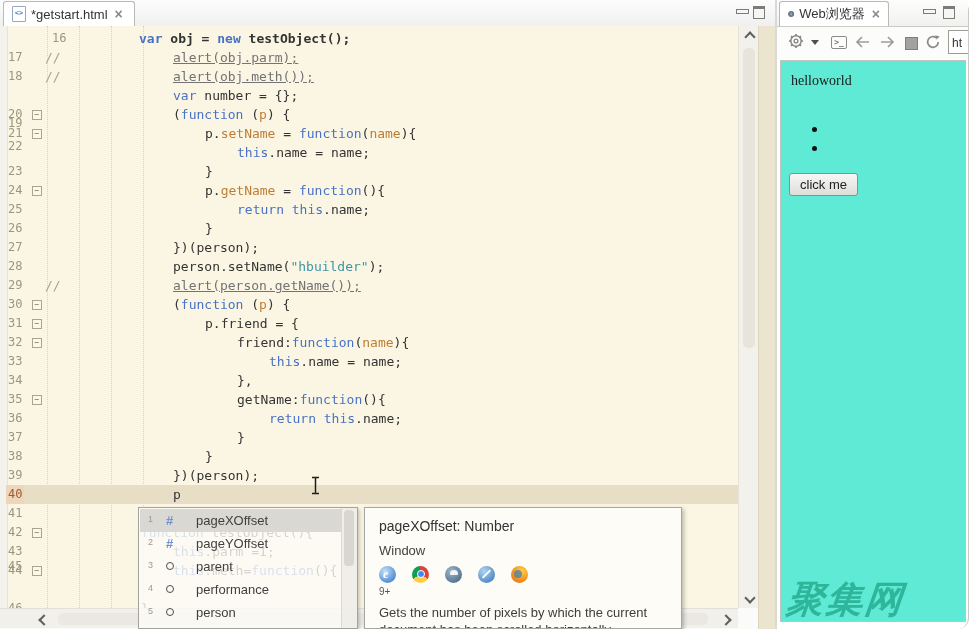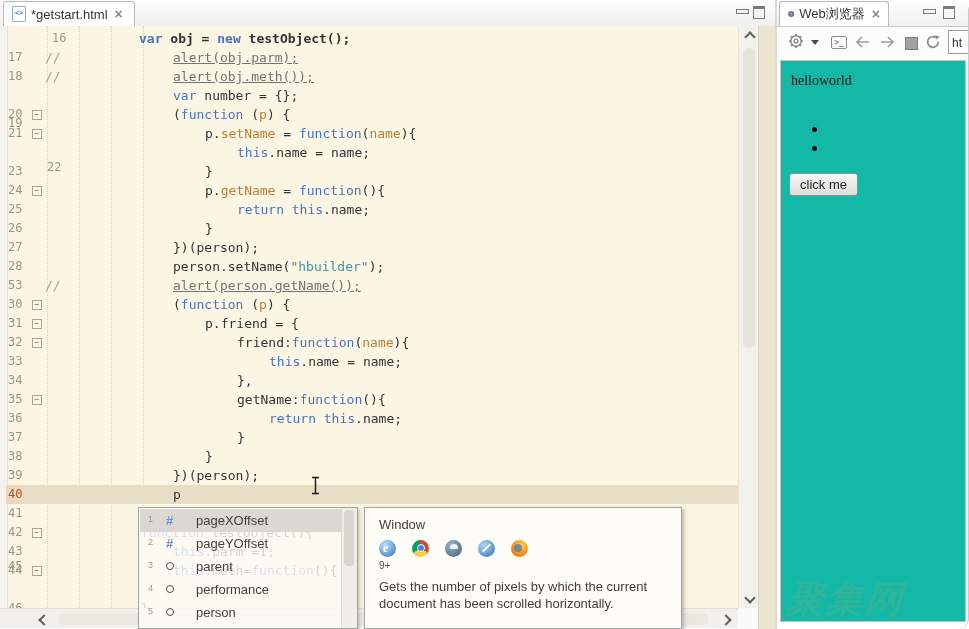--- a/index.html
+++ b/index.html
@@ -90,21 +90,21 @@
   .browser-panel{position:absolute;left:777px;top:0;width:192px;height:629px;background:#FFFFFF;border-right:1px solid #C9C9C6;box-sizing:border-box;border-radius:11px;}
   .bp-tabbar{position:absolute;left:0;top:0;right:0;height:26px;background:linear-gradient(#FDFDFD,#F1F1F0);border-bottom:1px solid #C9C9C6;}
   .bp-toolbar{position:absolute;left:0;top:27px;right:0;height:32px;background:#FCFCFB;overflow:hidden;}
   .tool{position:absolute;top:7px;}
   .dd-arrow{width:0;height:0;border-left:4px solid transparent;border-right:4px solid transparent;border-top:5px solid #4E4E4A;}
   .term-icon{width:16px;height:13px;border:1px solid #8A8A86;border-radius:2px;font:bold 8px/12px "DejaVu Sans Mono",monospace;
              color:#7B7B77;text-align:center;box-sizing:border-box;}
   .stop-icon{width:11px;height:11px;background:#A2A29E;border:1px solid #7E7E7A;}
   .url-box{position:absolute;left:171px;top:3px;width:26px;height:24px;background:#fff;border:1px solid #9B9B97;
            font:12px/24px "Liberation Sans",sans-serif;color:#333;padding-left:3px;box-sizing:border-box;}
-  .bp-content{position:absolute;left:3px;top:60px;width:186px;height:562px;background:#14b8a6;border:1px solid #C2C2BE;box-sizing:border-box;}
+  .bp-content{position:absolute;left:3px;top:60px;width:186px;height:562px;background:#5eead4;border:1px solid #C2C2BE;box-sizing:border-box;}
   .bp-heading{position:absolute;left:10px;top:12px;font:14px "Liberation Serif","DejaVu Serif",serif;color:#1A1A1A;}
   .bullet{position:absolute;left:31px;width:5px;height:5px;border-radius:50%;background:#111;}
   .bp-button{position:absolute;left:8px;top:112px;height:23px;padding:0 10px;background:linear-gradient(#F7F7F6,#DDDDDA);
              border:1px solid #8E8E8A;border-radius:3px;font:13px/21px "Liberation Sans",sans-serif;color:#222;}
   .watermark{position:absolute;left:10px;top:578px;font:bold italic 37px/44px "Liberation Sans",sans-serif;
              color:#2EB59A;transform:skewX(-6deg);white-space:nowrap;z-index:5;letter-spacing:2px;}
 </style>
 </head>
 <body>
 
@@ -143,21 +143,21 @@
             <span class="gut-num">19</span>
           </div>
           <div class="gut-row" style="top: 76px;">
             <span class="gut-num">20</span>
             <div class="fold">−</div>
           </div>
           <div class="gut-row" style="top: 95px;">
             <span class="gut-num">21</span>
             <div class="fold">−</div>
           </div>
-          <div class="gut-row" style="top: 129px; margin-left: 39px;">
+          <div class="gut-row" style="top: 108px;">
             <span class="gut-num">22</span>
           </div>
           <div class="gut-row" style="top: 133px;">
             <span class="gut-num">23</span>
           </div>
           <div class="gut-row" style="top: 152px;">
             <span class="gut-num">24</span>
             <div class="fold">−</div>
           </div>
           <div class="gut-row" style="top: 171px;">
@@ -166,21 +166,21 @@
           <div class="gut-row" style="top: 190px;">
             <span class="gut-num">26</span>
           </div>
           <div class="gut-row" style="top: 209px;">
             <span class="gut-num">27</span>
           </div>
           <div class="gut-row" style="top: 228px;">
             <span class="gut-num">28</span>
           </div>
           <div class="gut-row" style="top: 247px;">
-            <span class="gut-num">53</span>
+            <span class="gut-num">29</span>
           </div>
           <div class="gut-row" style="top: 266px;">
             <span class="gut-num">30</span>
             <div class="fold">−</div>
           </div>
           <div class="gut-row" style="top: 285px;">
             <span class="gut-num">31</span>
             <div class="fold">−</div>
           </div>
           <div class="gut-row" style="top: 304px;">
@@ -312,20 +312,21 @@
             <div class="pp-circ"></div>
             <span class="pp-label">person</span>
           </div>
         </div>
       <div class="pp-scroll">
         <div class="pp-thumb"></div>
       </div>
     </div>
 
     <div class="tip">
+      <div class="tip-title">pageXOffset: Number</div>
       <div class="tip-ctx">Window</div>
       <div class="tip-browsers">
           <span class="bi bi-ie"></span>
           <span class="bi bi-chrome"></span>
           <span class="bi bi-android"></span>
           <span class="bi bi-safari"></span>
           <span class="bi bi-firefox"></span>
         </div>
       <div class="tip-ver">9+</div>
       <div class="tip-desc">Gets the number of pixels by which the current document has been scrolled horizontally.</div>

